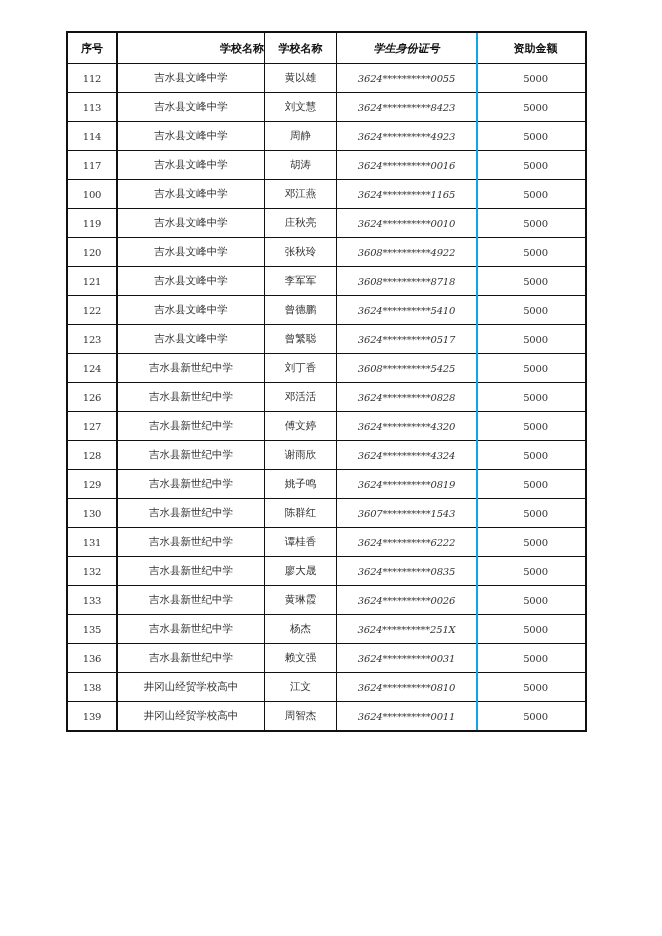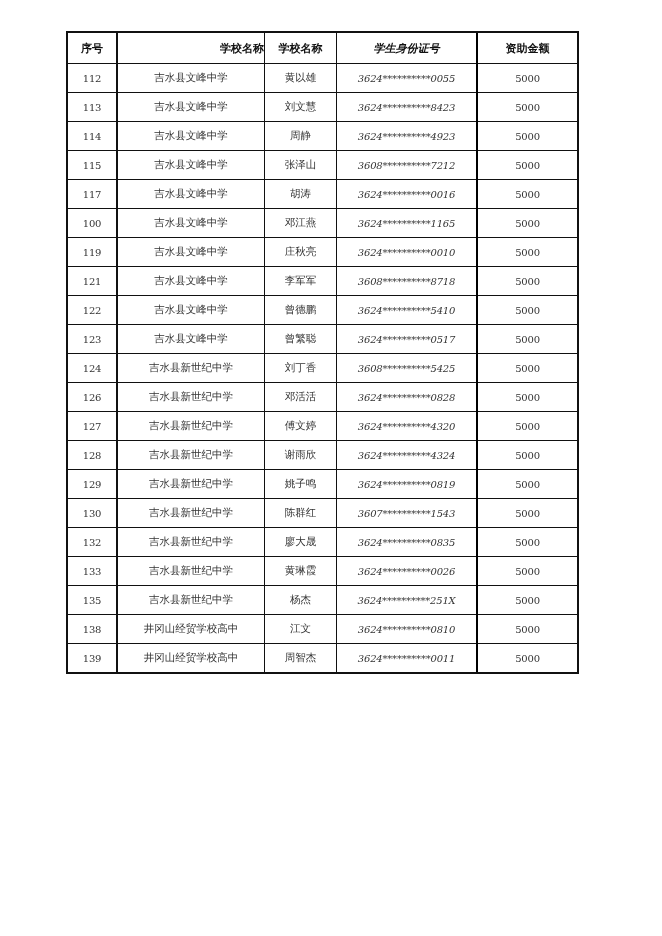--- a/index.html
+++ b/index.html
@@ -27,21 +27,21 @@
     color: #111;
     border-top: 2px solid #111;
   }
   th.school-h { text-align: right; padding-left: 14px; }
   td { height: 28px; font-size: 10.5px; }
   td.id, td.no, td.amt { font-size: 10px; letter-spacing: -0.2px; }
   .c-no { width: 48px; border-left: 2px solid #111; }
   .c-school { width: 132px; border-left: 2px solid #111; }
   .c-name { width: 71px; }
   .c-id { width: 139px; font-style: italic; }
-  .c-amt { width: 99px; border-left: 2px solid #000000; border-right: 2px solid #111; }
+  .c-amt { width: 99px; border-left: 2px solid #0ea5e9; border-right: 2px solid #111; padding-left: 8px; }
   tr:last-child td { border-bottom: 2px solid #111; }
 </style>
 </head>
 <body>
 
 <table>
   <thead>
     <tr>
       <th class="c-no">序号</th>
       <th class="c-school school-h">学校名称</th>
@@ -66,27 +66,20 @@
         <td class="c-amt amt">5000</td>
       </tr>
       <tr>
         <td class="c-no no">114</td>
         <td class="c-school">吉水县文峰中学</td>
         <td class="c-name">周静</td>
         <td class="c-id id">3624**********4923</td>
         <td class="c-amt amt">5000</td>
       </tr>
       <tr>
-        <td class="c-no no">115</td>
-        <td class="c-school">吉水县文峰中学</td>
-        <td class="c-name">张泽山</td>
-        <td class="c-id id">3608**********7212</td>
-        <td class="c-amt amt">5000</td>
-      </tr>
-      <tr>
         <td class="c-no no">117</td>
         <td class="c-school">吉水县文峰中学</td>
         <td class="c-name">胡涛</td>
         <td class="c-id id">3624**********0016</td>
         <td class="c-amt amt">5000</td>
       </tr>
       <tr>
         <td class="c-no no">100</td>
         <td class="c-school">吉水县文峰中学</td>
         <td class="c-name">邓江燕</td>
@@ -94,20 +87,27 @@
         <td class="c-amt amt">5000</td>
       </tr>
       <tr>
         <td class="c-no no">119</td>
         <td class="c-school">吉水县文峰中学</td>
         <td class="c-name">庄秋亮</td>
         <td class="c-id id">3624**********0010</td>
         <td class="c-amt amt">5000</td>
       </tr>
       <tr>
+        <td class="c-no no">120</td>
+        <td class="c-school">吉水县文峰中学</td>
+        <td class="c-name">张秋玲</td>
+        <td class="c-id id">3608**********4922</td>
+        <td class="c-amt amt">5000</td>
+      </tr>
+      <tr>
         <td class="c-no no">121</td>
         <td class="c-school">吉水县文峰中学</td>
         <td class="c-name">李军军</td>
         <td class="c-id id">3608**********8718</td>
         <td class="c-amt amt">5000</td>
       </tr>
       <tr>
         <td class="c-no no">122</td>
         <td class="c-school">吉水县文峰中学</td>
         <td class="c-name">曾德鹏</td>
@@ -157,38 +157,52 @@
         <td class="c-amt amt">5000</td>
       </tr>
       <tr>
         <td class="c-no no">130</td>
         <td class="c-school">吉水县新世纪中学</td>
         <td class="c-name">陈群红</td>
         <td class="c-id id">3607**********1543</td>
         <td class="c-amt amt">5000</td>
       </tr>
       <tr>
+        <td class="c-no no">131</td>
+        <td class="c-school">吉水县新世纪中学</td>
+        <td class="c-name">谭桂香</td>
+        <td class="c-id id">3624**********6222</td>
+        <td class="c-amt amt">5000</td>
+      </tr>
+      <tr>
         <td class="c-no no">132</td>
         <td class="c-school">吉水县新世纪中学</td>
         <td class="c-name">廖大晟</td>
         <td class="c-id id">3624**********0835</td>
         <td class="c-amt amt">5000</td>
       </tr>
       <tr>
         <td class="c-no no">133</td>
         <td class="c-school">吉水县新世纪中学</td>
         <td class="c-name">黄琳霞</td>
         <td class="c-id id">3624**********0026</td>
         <td class="c-amt amt">5000</td>
       </tr>
       <tr>
         <td class="c-no no">135</td>
         <td class="c-school">吉水县新世纪中学</td>
         <td class="c-name">杨杰</td>
         <td class="c-id id">3624**********251X</td>
+        <td class="c-amt amt">5000</td>
+      </tr>
+      <tr>
+        <td class="c-no no">136</td>
+        <td class="c-school">吉水县新世纪中学</td>
+        <td class="c-name">赖文强</td>
+        <td class="c-id id">3624**********0031</td>
         <td class="c-amt amt">5000</td>
       </tr>
       <tr>
         <td class="c-no no">138</td>
         <td class="c-school">井冈山经贸学校高中</td>
         <td class="c-name">江文</td>
         <td class="c-id id">3624**********0810</td>
         <td class="c-amt amt">5000</td>
       </tr>
       <tr>

